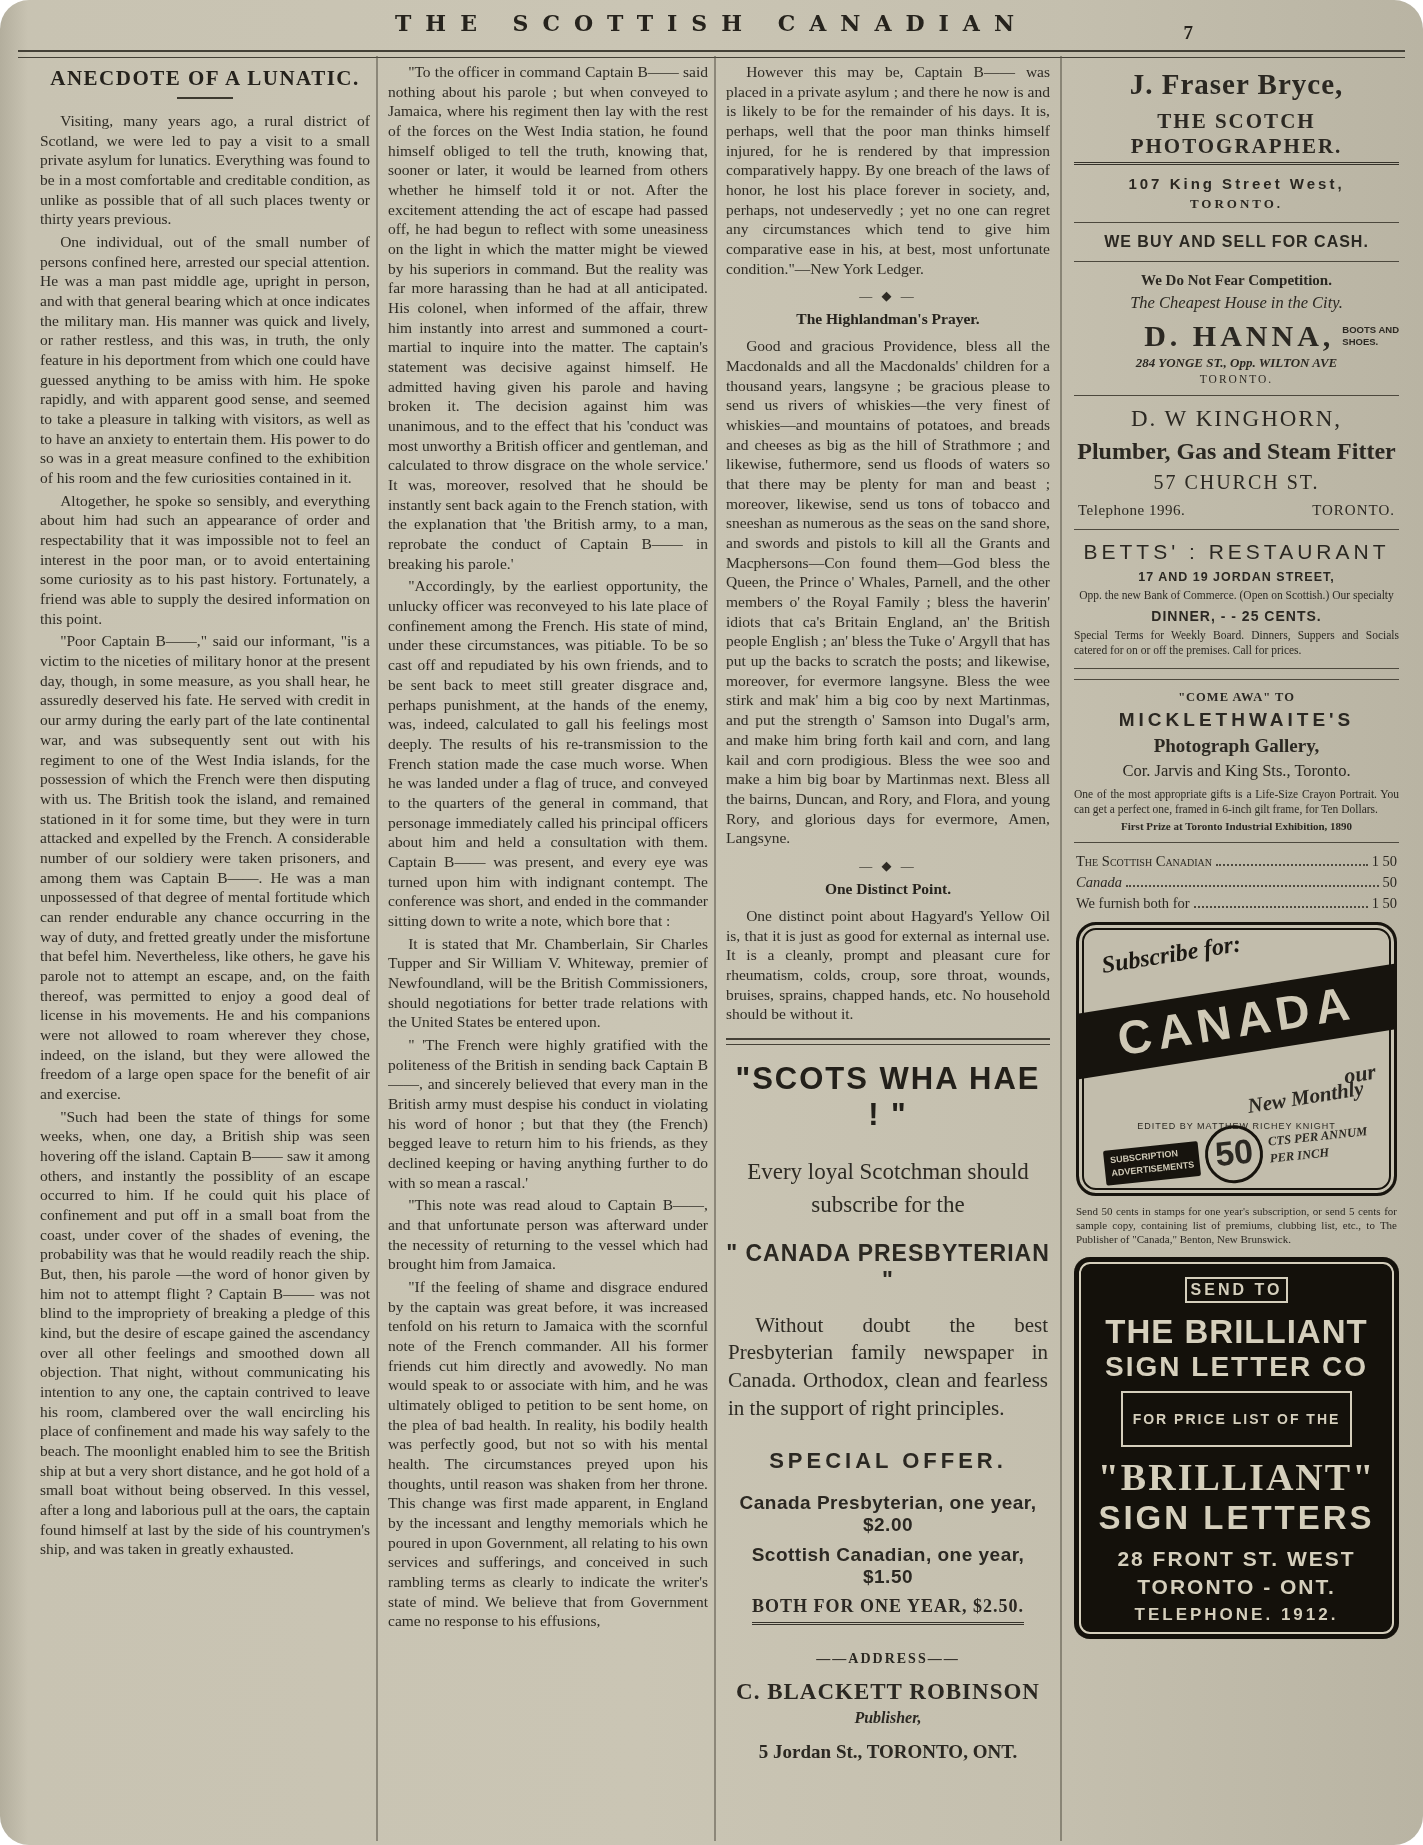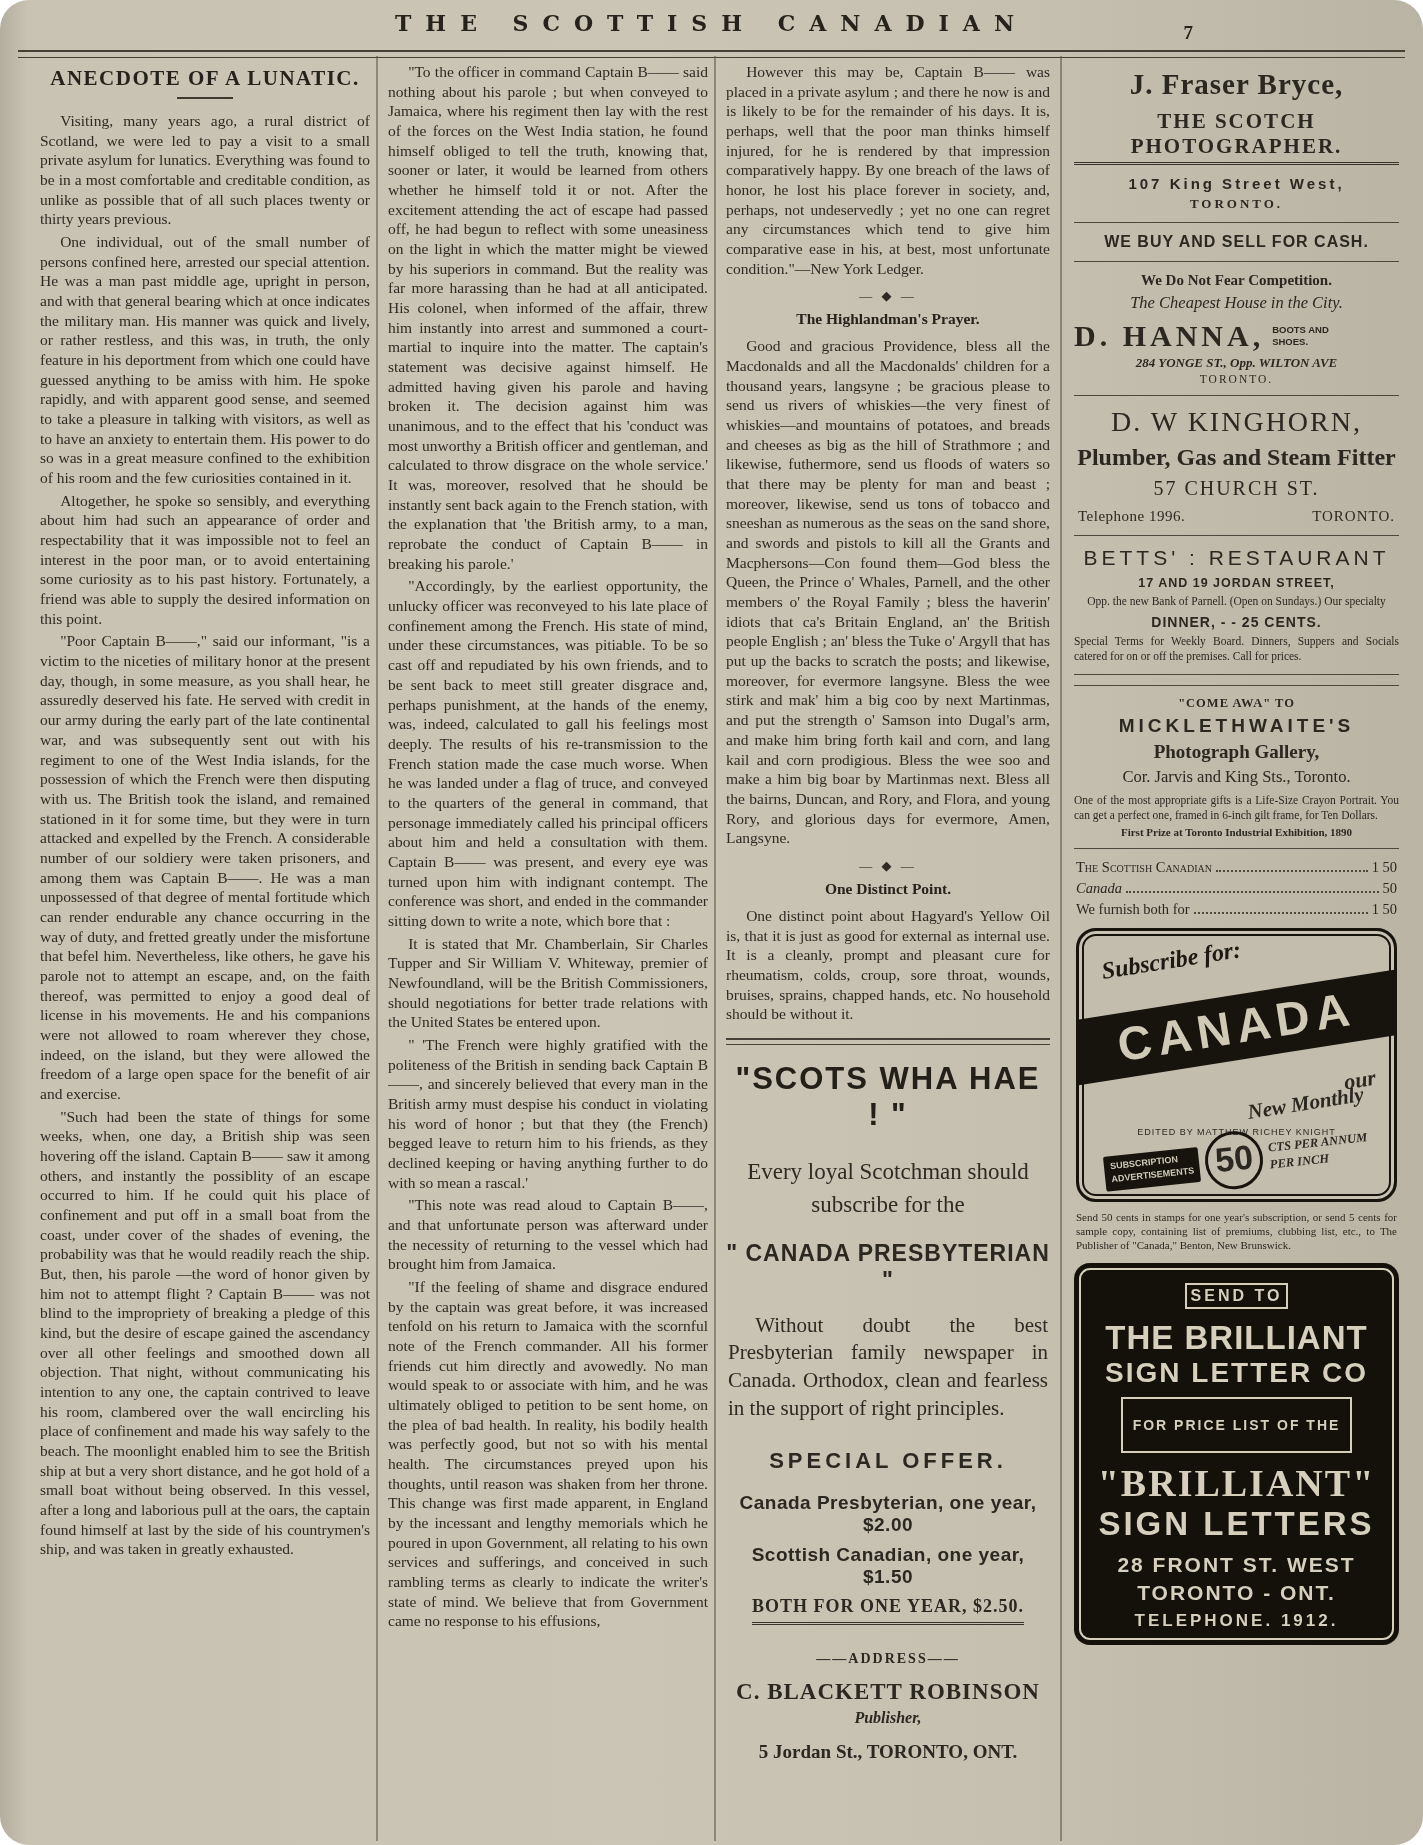--- a/index.html
+++ b/index.html
@@ -65,26 +65,26 @@
   
   .ad{margin:0 0 2px 0;}
   .bryce-name{font-weight:bold;font-size:29px;letter-spacing:1px;margin:6px 0 8px 0;}
   .bryce-sub{font-size:21px;letter-spacing:2px;font-weight:bold;border-bottom:3px double #35322a;
     display:inline-block;padding-bottom:3px;margin-bottom:10px;}
   .bryce-street{font-family:"Liberation Sans",sans-serif;font-weight:bold;font-size:15px;letter-spacing:3px;margin-bottom:4px;}
   .bryce-city{font-weight:bold;font-size:13px;letter-spacing:3px;margin-bottom:8px;}
   .bryce-cash{font-family:"Liberation Sans",sans-serif;font-weight:bold;font-size:16px;letter-spacing:1px;margin:8px 0;}
   .bryce-fear{font-weight:bold;font-size:15px;margin:8px 0 4px 0;}
   .bryce-cheap{font-style:italic;font-size:16.5px;margin-bottom:6px;}
-  .hanna-row{display:flex;align-items:center;justify-content:flex-start;gap:8px;margin:4px 0 2px 0;}
+  .hanna-row{display:flex;align-items:center;justify-content:flex-end;gap:8px;margin:4px 0 2px 0;}
   .hanna-name{font-weight:bold;font-size:30px;letter-spacing:4px;}
   .hanna-boots{font-family:"Liberation Sans",sans-serif;font-weight:bold;font-size:9.5px;text-align:left;line-height:1.3;}
   .hanna-addr{font-weight:bold;font-style:italic;font-size:13px;margin:2px 0;}
   .hanna-city{font-size:11.5px;letter-spacing:2px;}
-  .king-name{font-size:28px;letter-spacing:2px;margin:4px 0 6px 0;}
+  .king-name{font-size:23px;letter-spacing:2px;margin:4px 0 6px 0;}
   .king-trade{font-weight:bold;font-size:24px;margin-bottom:6px;}
   .king-street{font-size:20px;letter-spacing:2px;margin-bottom:8px;}
   .king-row{display:flex;justify-content:space-between;font-size:15px;padding:0 4px;}
   .king-tel{letter-spacing:.5px;}
   .king-city{letter-spacing:1px;}
   .betts-name{font-family:"Liberation Sans",sans-serif;font-size:21px;letter-spacing:4px;margin:4px 0 6px 0;}
   .betts-street{font-family:"Liberation Sans",sans-serif;font-weight:bold;font-size:12.5px;letter-spacing:1px;margin-bottom:4px;}
   .betts-opp{font-size:11.5px;line-height:1.3;margin-bottom:5px;}
   .betts-dinner{font-family:"Liberation Sans",sans-serif;font-weight:bold;font-size:14px;letter-spacing:1px;margin-bottom:4px;}
   .betts-fine{font-size:11.5px;line-height:1.3;text-align:justify;}
@@ -252,21 +252,21 @@
         <span class="king-tel">Telephone 1996.</span>
         <span class="king-city">TORONTO.</span>
       </div>
     </div>
 
     <div class="ad-rule"></div>
 
     <div class="ad">
       <div class="betts-name">BETTS'  :  RESTAURANT</div>
       <div class="betts-street">17 AND 19 JORDAN STREET,</div>
-      <div class="betts-opp">Opp. the new Bank of Parnell.   (Open on Sundays.)   Our specialty</div>
+      <div class="betts-opp">Opp. the new Bank of Commerce.   (Open on Scottish.)   Our specialty</div>
       <div class="betts-dinner">DINNER,    -    -    25 CENTS.</div>
       <div class="betts-fine">Special Terms for Weekly Board.  Dinners, Suppers and Socials catered for on or off the premises.  Call for prices.</div>
     </div>
 
     <div class="ad-rule"></div>
 
 
     <div class="ad-rule"></div>
 
     <div class="ad">

